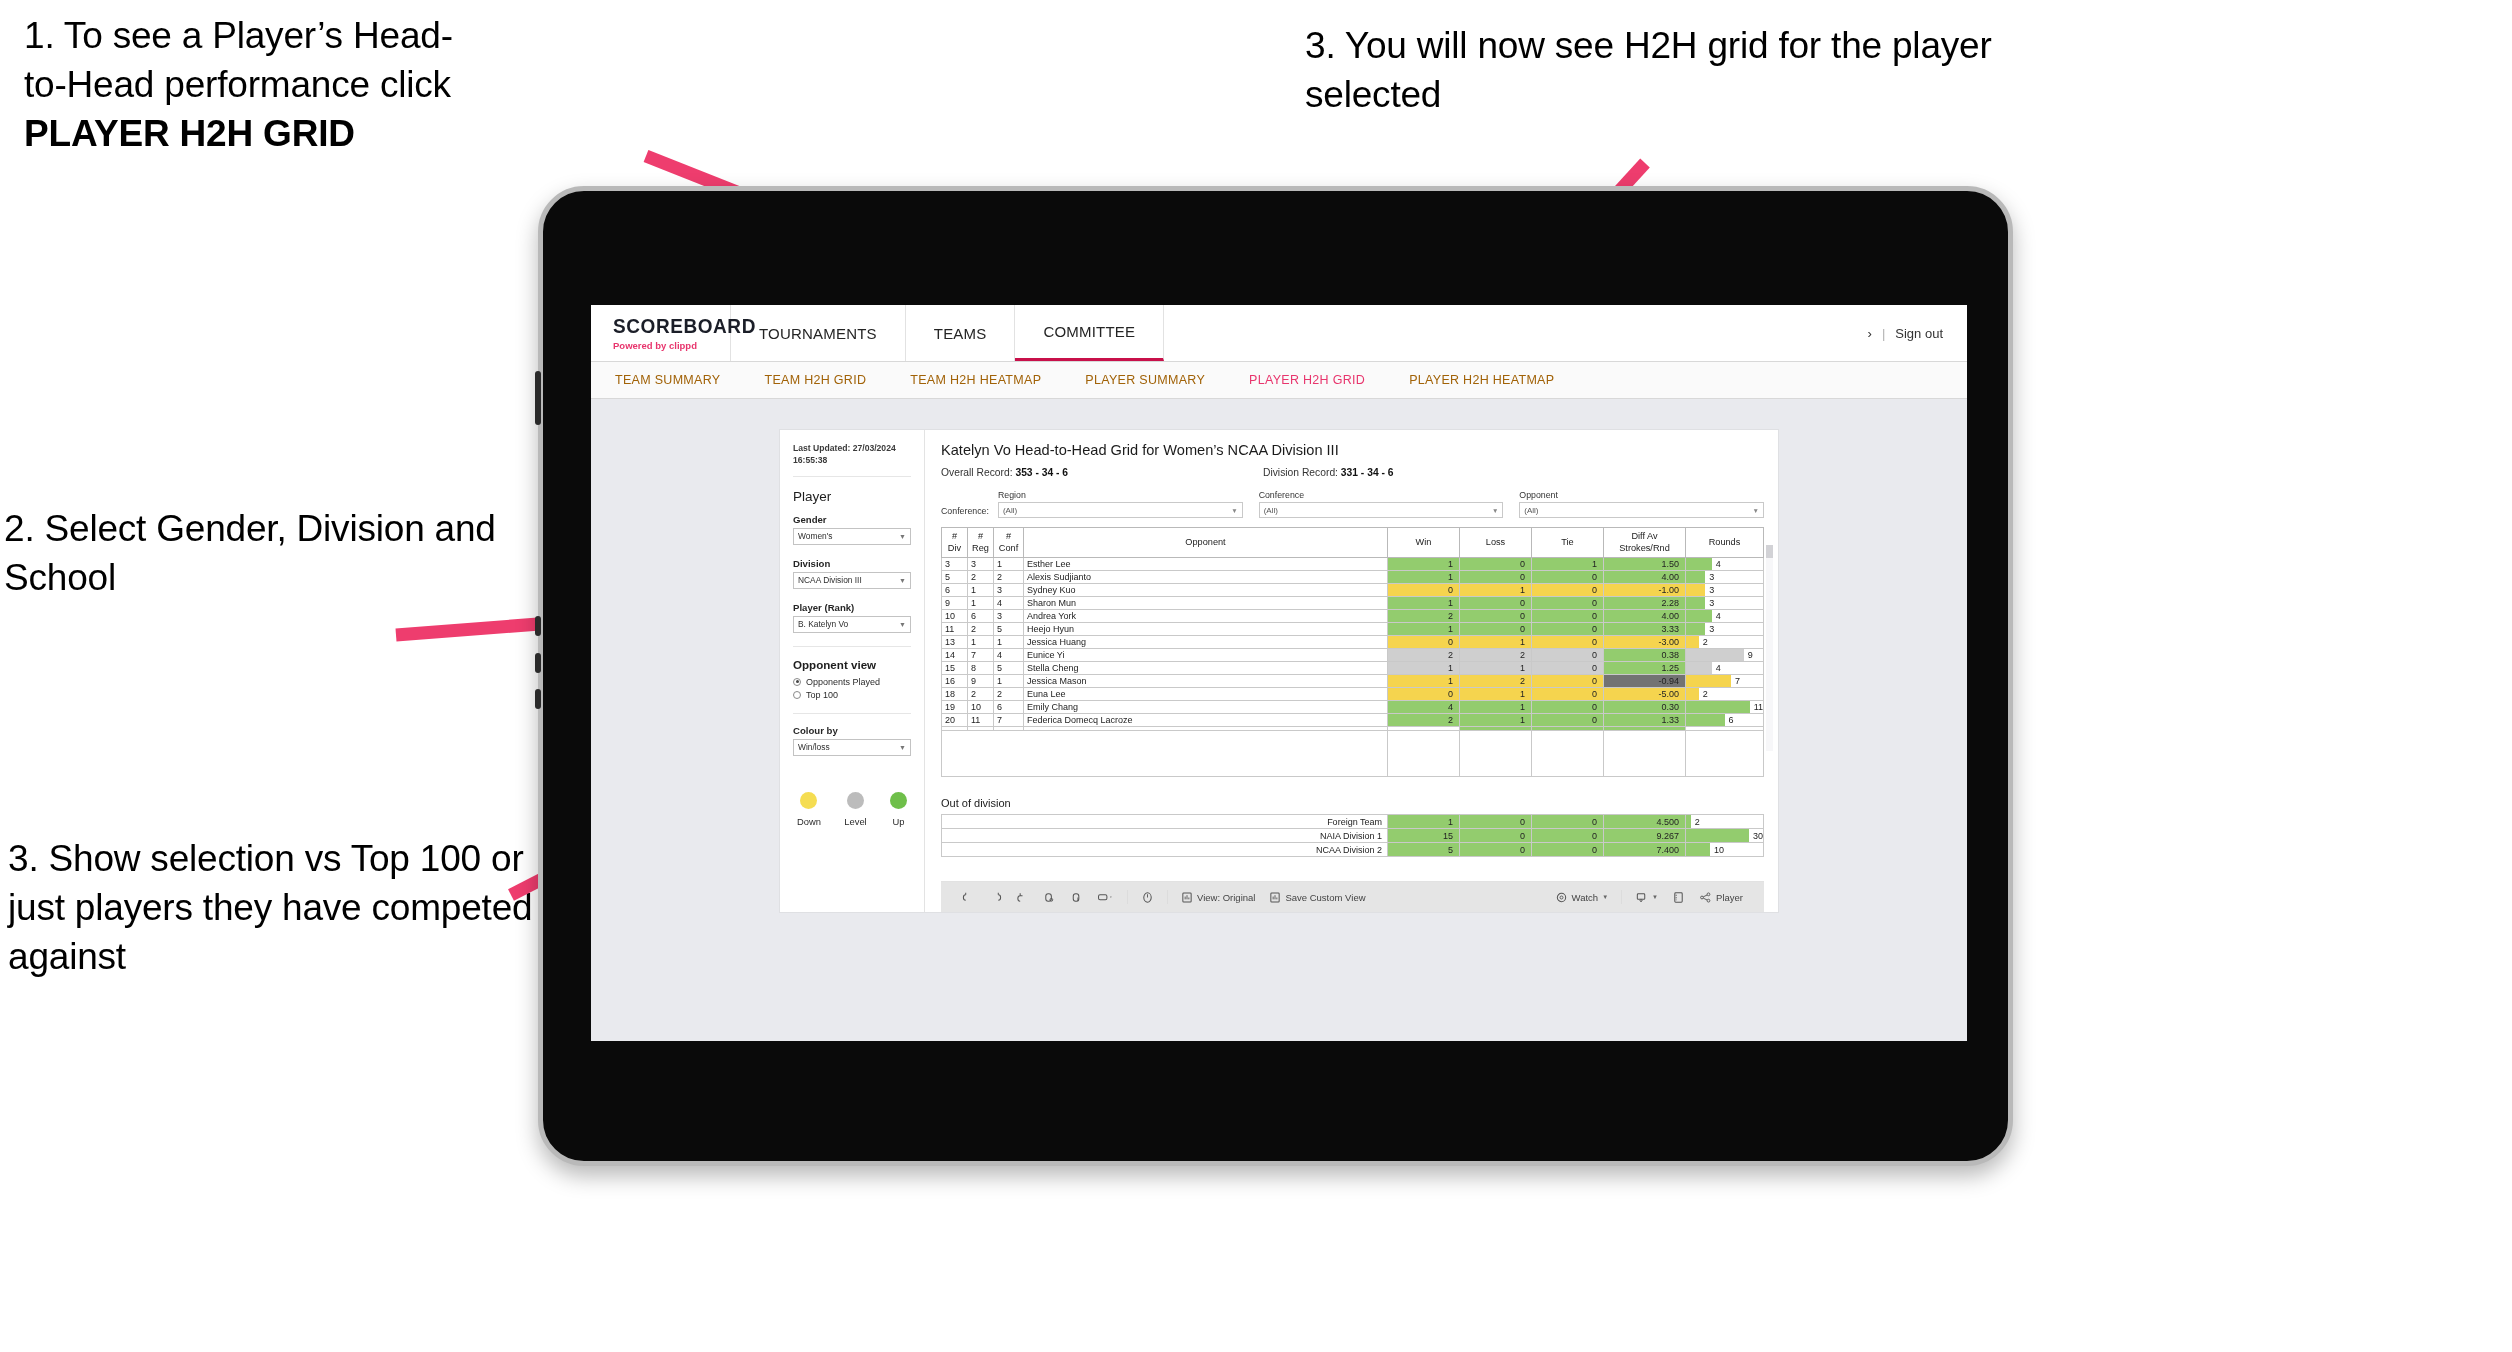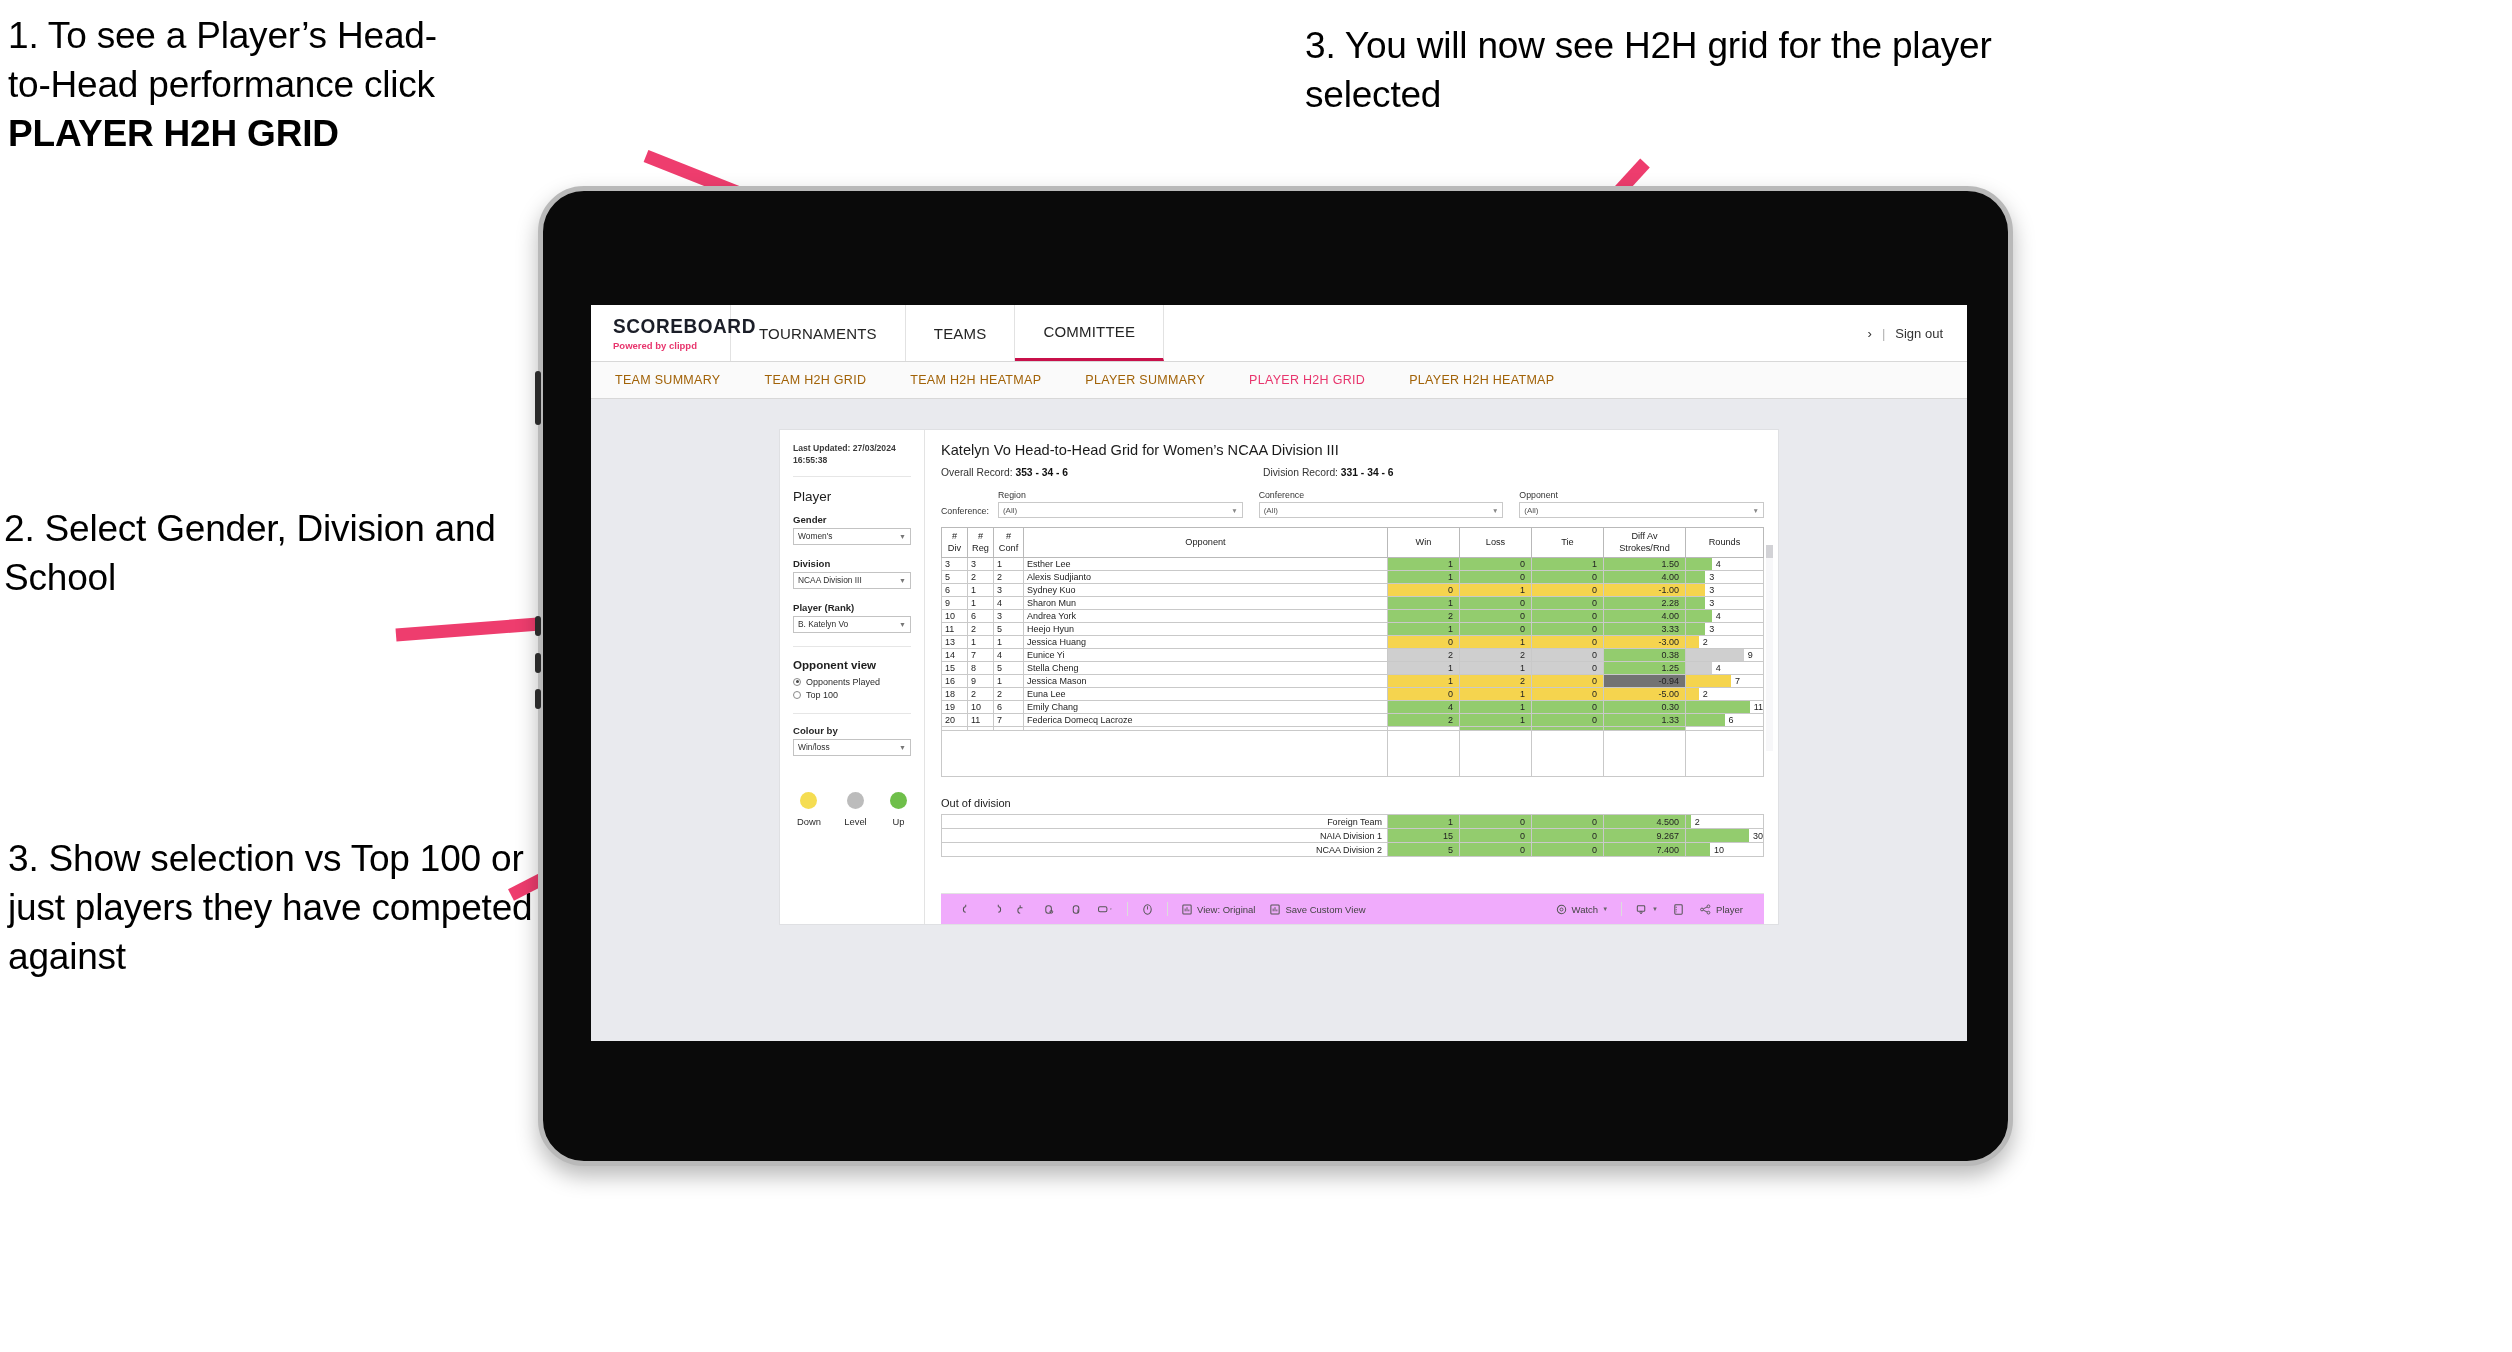--- a/index.html
+++ b/index.html
@@ -4,21 +4,21 @@
 <style>
   html,body{margin:0;padding:0;}
   body{
     width:2512px;height:1352px;background:#ffffff;
     font-family:"Liberation Sans",sans-serif;
     overflow:hidden;position:relative;
   }
   
   .anno{position:absolute;color:#000;font-size:37px;line-height:1.32;font-weight:400;letter-spacing:-0.2px;}
   .anno b{font-weight:700;}
-  #anno-1{left:8px;top:12px;width:740px;}
+  #anno-1{left:24px;top:12px;width:740px;}
   #anno-2{left:4px;top:505px;width:520px;}
   #anno-3{left:8px;top:835px;width:540px;}
   #anno-4{left:1305px;top:22px;width:800px;}
 
   .arrow{position:absolute;pointer-events:none;}
 
   
   #tablet{
     position:absolute;left:538px;top:186px;width:1475px;height:980px;
     background:#0a0a0a;border-radius:46px;
@@ -95,21 +95,21 @@
   .rndnum{padding-left:4px;font-size:9px;color:#232323;}
   .empty td{height:46px;border-top:1px solid #c9c9c9;}
   .vsb{position:absolute;right:-9px;top:18px;width:7px;height:206px;background:#f7f7f9;}
   .vsb i{position:absolute;left:0;top:0;width:7px;height:13px;background:#d2d2d6;display:block;}
 
   .ood-t{font-size:11px;color:#1b1b1b;margin:20px 0 5px;}
   table.ood td{border:1px solid #c9c9c9;height:14px;font-size:9px;}
   .ood .c-name{text-align:right;padding-right:5px;}
 
   
-  .toolbar{height:30px;border-top:1px solid #e2e2e2;margin-top:36px;display:flex;align-items:center;gap:0;padding:0 14px;font-size:9.5px;color:#444;background:#f0abfc;}
+  .toolbar{height:30px;border-top:1px solid #e2e2e2;margin-top:24px;display:flex;align-items:center;gap:0;padding:0 14px;font-size:9.5px;color:#444;background:#e5e5e5;}
   .tb{display:flex;align-items:center;gap:4px;padding:0 7px;white-space:nowrap;}
   .tbsep{width:1px;height:14px;background:#dcdcdc;margin:0 6px;}
   .tbspacer{flex:1;}
   svg{display:block;}
 </style>
 </head>
 <body>
 
 <div class="anno" id="anno-1">
   <div>1. To see a Player’s Head-</div>

